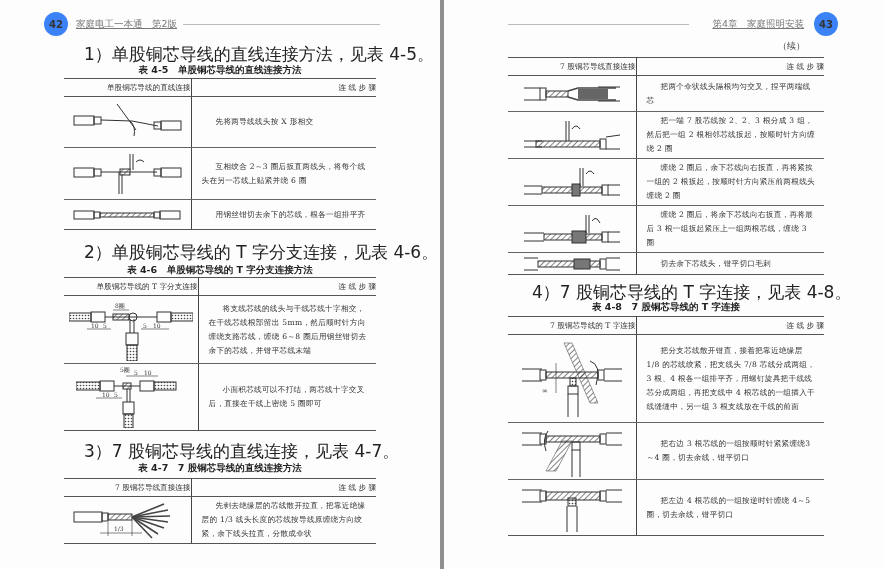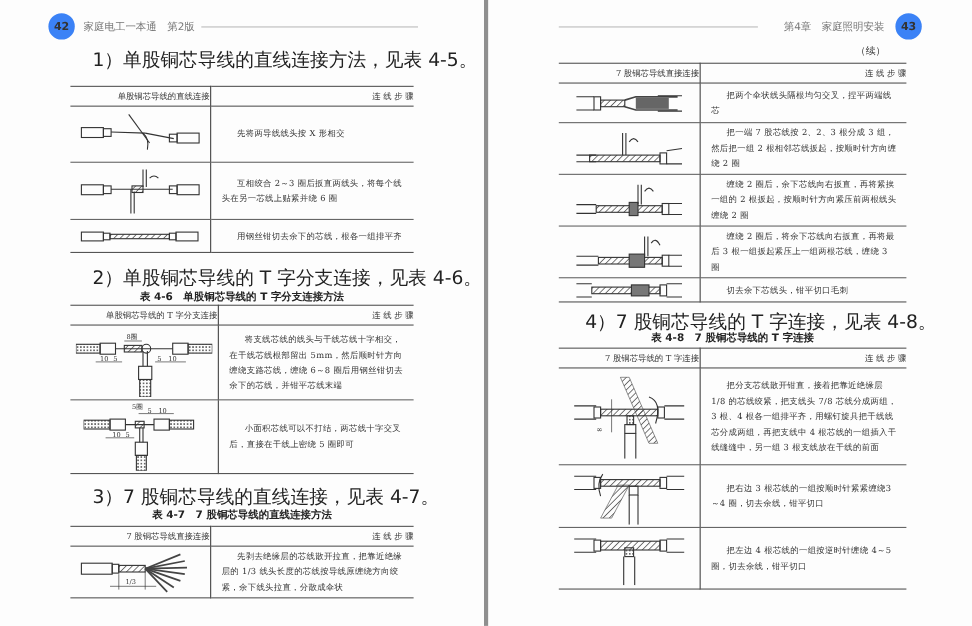--- a/index.html
+++ b/index.html
@@ -5,21 +5,21 @@
   * { box-sizing: border-box; margin: 0; padding: 0; }
   html, body { width: 884px; height: 569px; overflow: hidden; background: #ffffff; }
   body { position: relative; font-family: "DejaVu Sans", "Liberation Sans", sans-serif; color: #222; }
   .page { position: absolute; top: 0; height: 569px; background: #fdfdfd; }
   .page-left { left: 0; width: 440px; }
   .page-right { left: 444px; width: 440px; }
   .gutter { position: absolute; left: 440px; top: 0; width: 4px; height: 569px; background: #8f8f8f; }
 
   .hdr { position: absolute; top: 12px; height: 24px; display: flex; align-items: center; }
   .pg-num { width: 24px; height: 24px; border-radius: 50%; background: #3b82f6; font-size: 10px; font-weight: bold; color: #333; display: flex; align-items: center; justify-content: center; }
-  .hdr-text { font-size: 9.5px; color: #777; white-space: nowrap; }
+  .hdr-text { font-size: 9.5px; color: #777; white-space: nowrap; text-decoration: underline; }
   .hdr-rule { height: 1px; background: #bbb; }
 
   .sec { position: absolute; font-size: 17px; color: #222; white-space: nowrap; }
   .cap { position: absolute; font-size: 9.5px; font-weight: bold; color: #222; white-space: nowrap; text-align: center; }
   .cont { position: absolute; font-family: "DejaVu Serif", "Liberation Serif", serif; font-size: 9px; color: #333; }
 
   table.t { position: absolute; border-collapse: collapse; font-family: "DejaVu Serif", "Liberation Serif", serif; font-size: 7.6px; color: #333; }
   table.t th { font-weight: normal; height: 18px; text-align: right; border-top: 1.5px solid #555; border-bottom: 1.5px solid #555; }
   table.t td { border-bottom: 1px solid #666; vertical-align: middle; }
   table.t tr:last-child td { border-bottom: 1.5px solid #555; }
@@ -42,20 +42,21 @@
 </svg>
 
 <div class="page page-left">
   <div class="hdr" style="left:44px;width:336px;">
     <div class="pg-num">42</div>
     <span class="hdr-text" style="margin-left:8px;">家庭电工一本通　第2版</span>
     <div class="hdr-rule" style="flex:1;margin-left:6px;"></div>
   </div>
 
   <div class="sec" style="left:84px;top:43px;">1）单股铜芯导线的直线连接方法，见表 4-5。</div>
+  <div class="cap" style="left:64px;width:312px;top:64px;">表 4-5　单股铜芯导线的直线连接方法</div>
   <table class="t" style="left:64px;top:78px;width:312px;">
     <tbody>
         <tr>
       <th class="c1" style="width:127px;">单股铜芯导线的直线连接</th>
       <th>连 线 步 骤</th>
     </tr>
     <tr style="height:51px;">
       <td class="c1">
         <svg class="fig" width="110" height="40" viewBox="0 0 110 40">
           <rect x="2" y="14" width="20" height="9" fill="none" stroke="#333"></rect>

